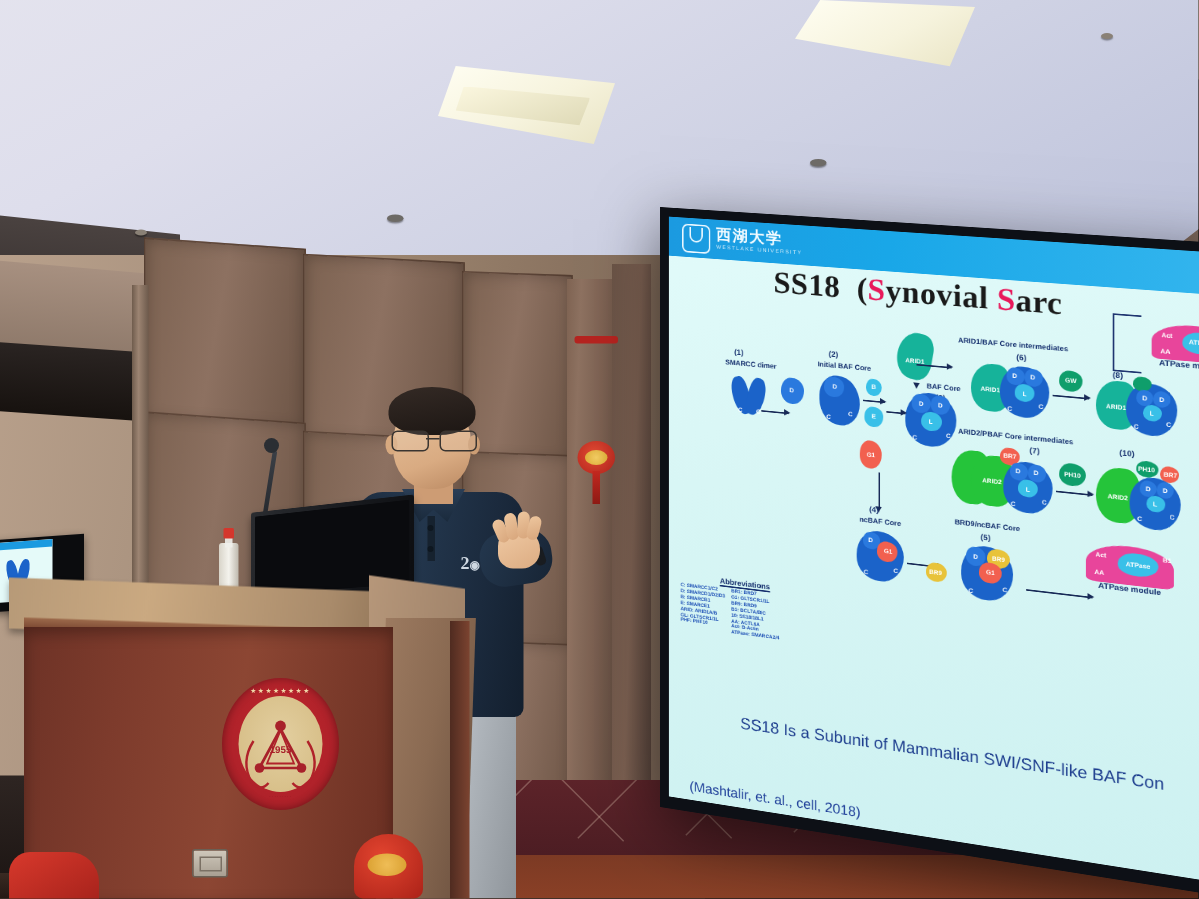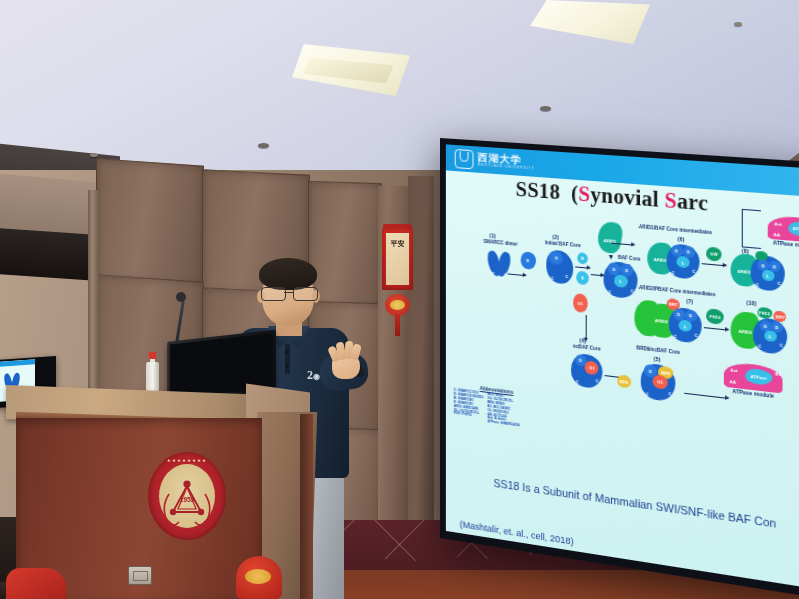--- a/index.html
+++ b/index.html
@@ -289,25 +289,20 @@
     <div class="dia" style="left:236px;top:0px;"></div>
     <div class="dia" style="left:308px;top:-2px;"></div>
     <div class="dia" style="left:380px;top:-4px;"></div>
     <div class="dia" style="left:452px;top:-6px;"></div>
     <div class="dia" style="left:-52px;top:8px;"></div>
   </div>
   <div class="tufted-base"></div>
 
   <div class="scroll-dec">
     <div class="sc-top"></div>
-    <div class="sc-body">
-        <div class="sc-paper">
-      <div class="sc-cn">平安</div>
-    </div>
-      </div>
     <div class="sc-knot">
         <div class="k2"></div>
       </div>
     <div class="sc-tail"></div>
   </div>
 
   <div class="screen-frame">
     <div class="screen">
       <div class="slide">
 

